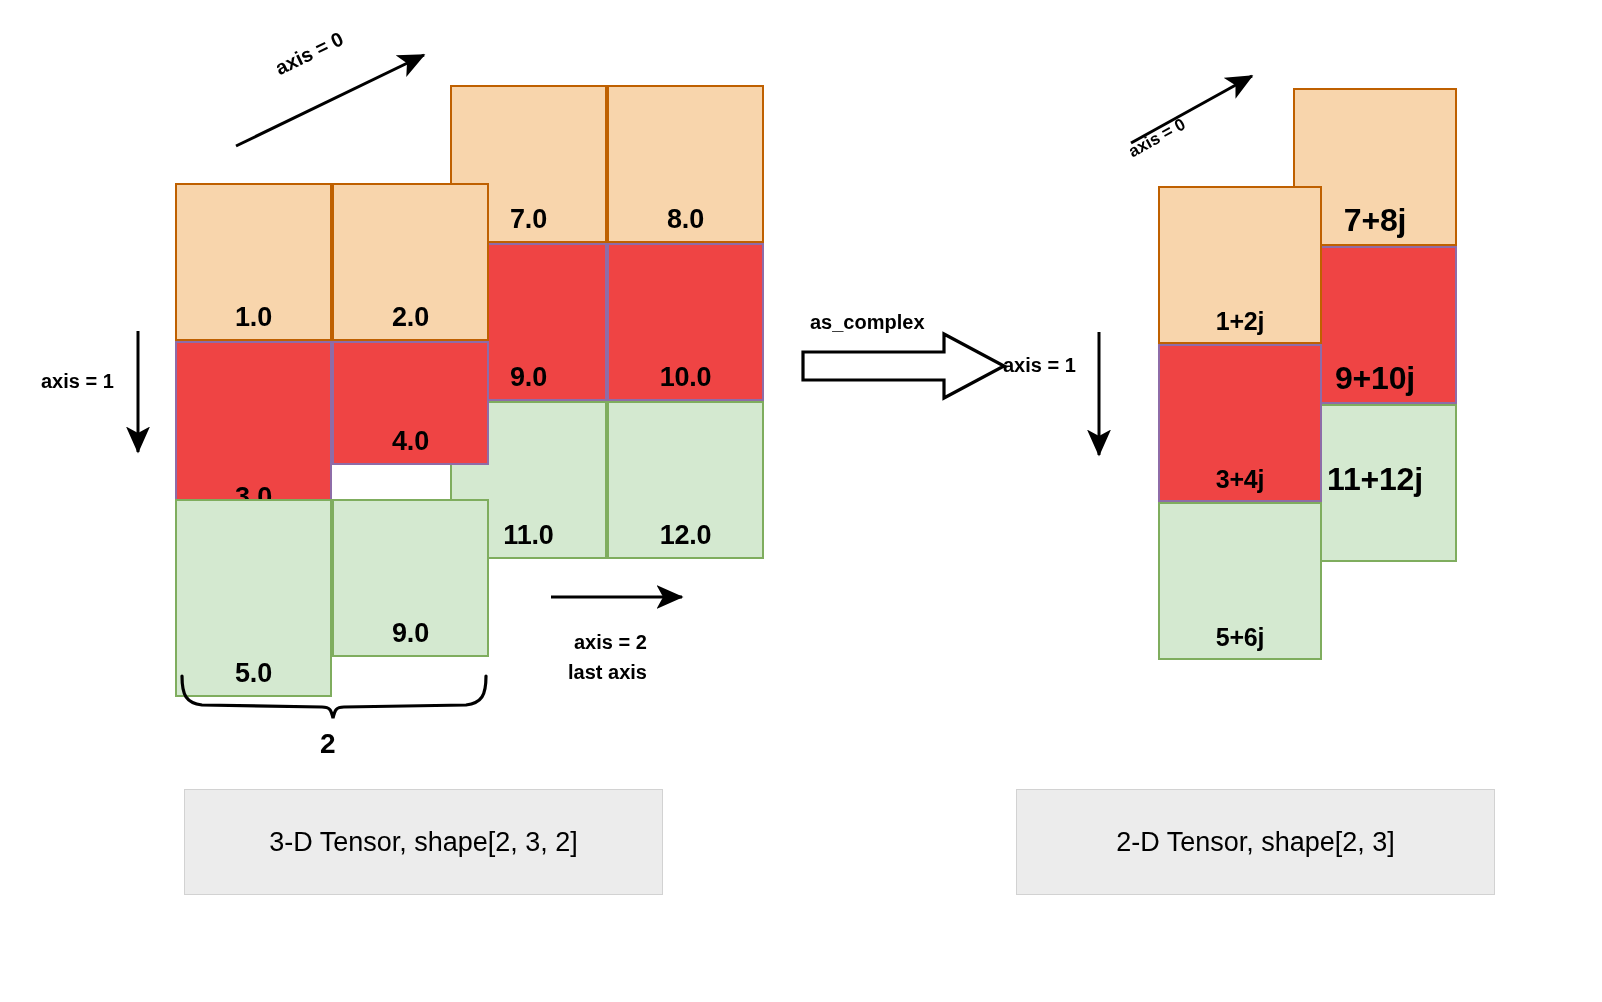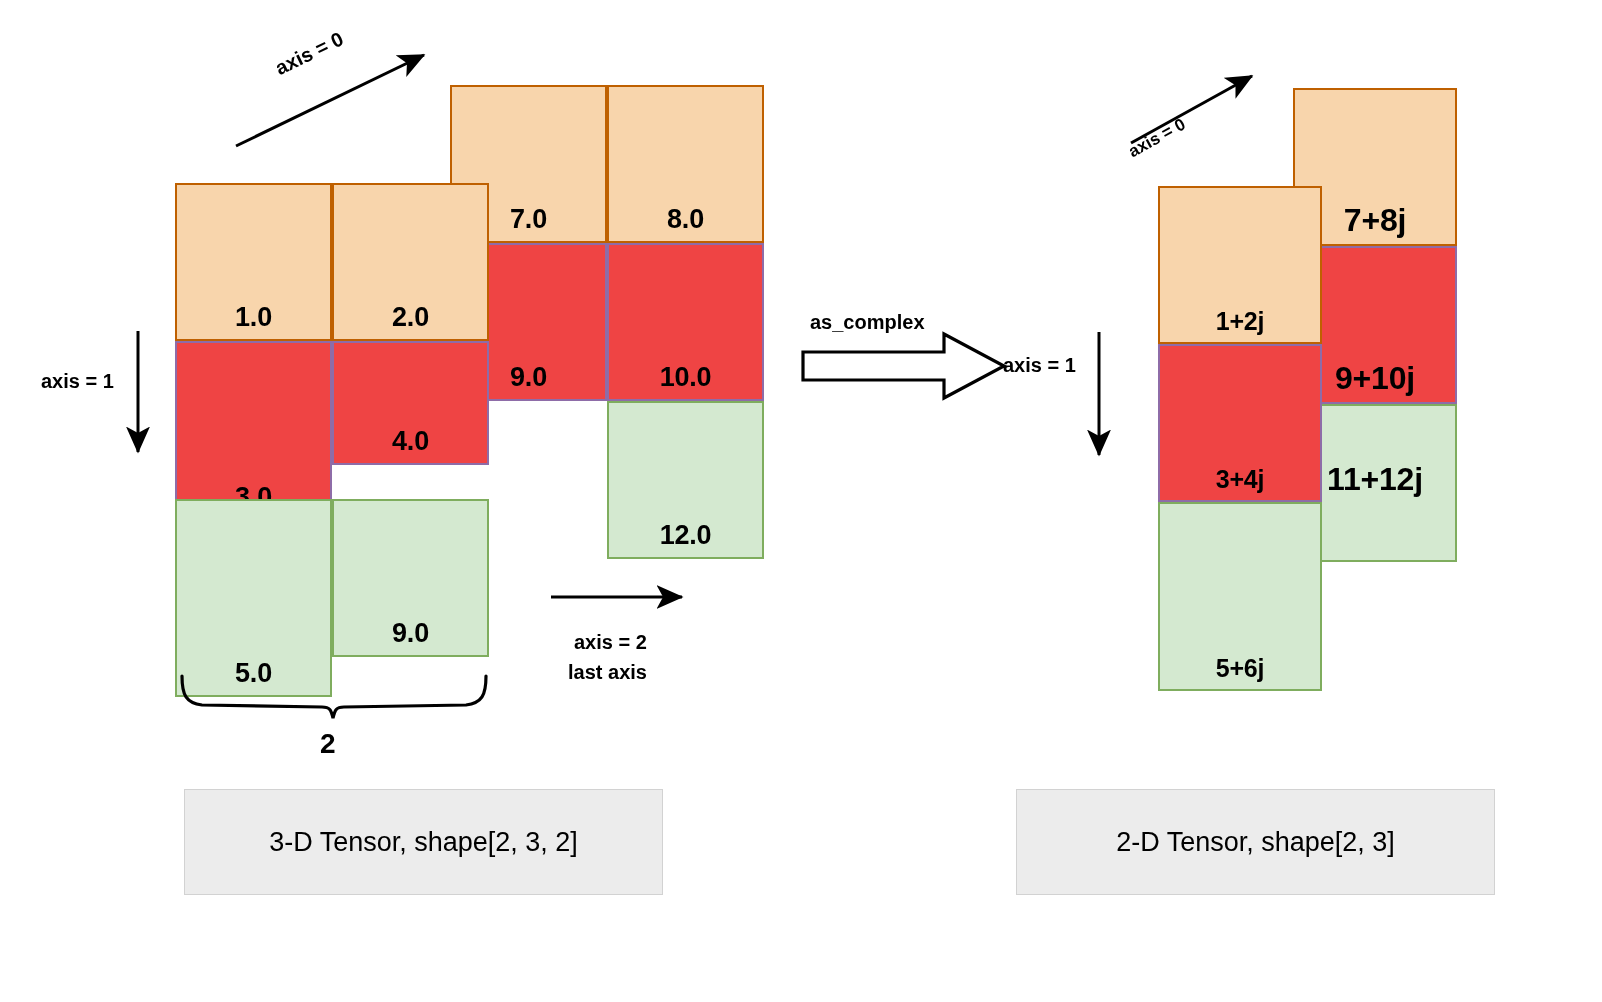--- a/index.html
+++ b/index.html
@@ -106,20 +106,23 @@
     <span class="val">8.0</span>
   </div>
 
   <div class="cell c-purple left-back" style="left:450px; top:243px; width:157px; height:158px;">
     <span class="val">9.0</span>
   </div>
   <div class="cell c-purple left-back" style="left:607px; top:243px; width:157px; height:158px;">
     <span class="val">10.0</span>
   </div>
 
+  <div class="cell c-green left-back" style="left:450px; top:401px; width:157px; height:158px;">
+    <span class="val">11.0</span>
+  </div>
   <div class="cell c-green left-back" style="left:607px; top:401px; width:157px; height:158px;">
     <span class="val">12.0</span>
   </div>
 
   <div class="cell c-orange left-front" style="left:175px; top:183px; width:157px; height:158px;">
     <span class="val">1.0</span>
   </div>
   <div class="cell c-orange left-front" style="left:332px; top:183px; width:157px; height:158px;">
     <span class="val">2.0</span>
   </div>
@@ -147,21 +150,21 @@
   <div class="cell c-green right-back" style="left:1293px; top:404px; width:164px; height:158px;align-items:center;">
     <span class="val">11+12j</span>
   </div>
 
   <div class="cell c-orange right-front" style="left:1158px; top:186px; width:164px; height:158px;">
     <span class="val">1+2j</span>
   </div>
   <div class="cell c-purple right-front" style="left:1158px; top:344px; width:164px; height:158px;">
     <span class="val">3+4j</span>
   </div>
-  <div class="cell c-green right-front" style="left:1158px; top:502px; width:164px; height:189px;">
+  <div class="cell c-green right-front" style="left:1158px; top:502px; width:164px; height:158px;">
     <span class="val">5+6j</span>
   </div>
 
   <svg class="overlay" viewBox="0 0 1602 1002">
     <defs>
       <marker id="arrHead" markerWidth="11" markerHeight="11" refX="8.5" refY="4" orient="auto">
         <path d="M0,0 L9,4 L0,8 L2.2,4 Z" fill="#000000"></path>
       </marker>
     </defs>
 

